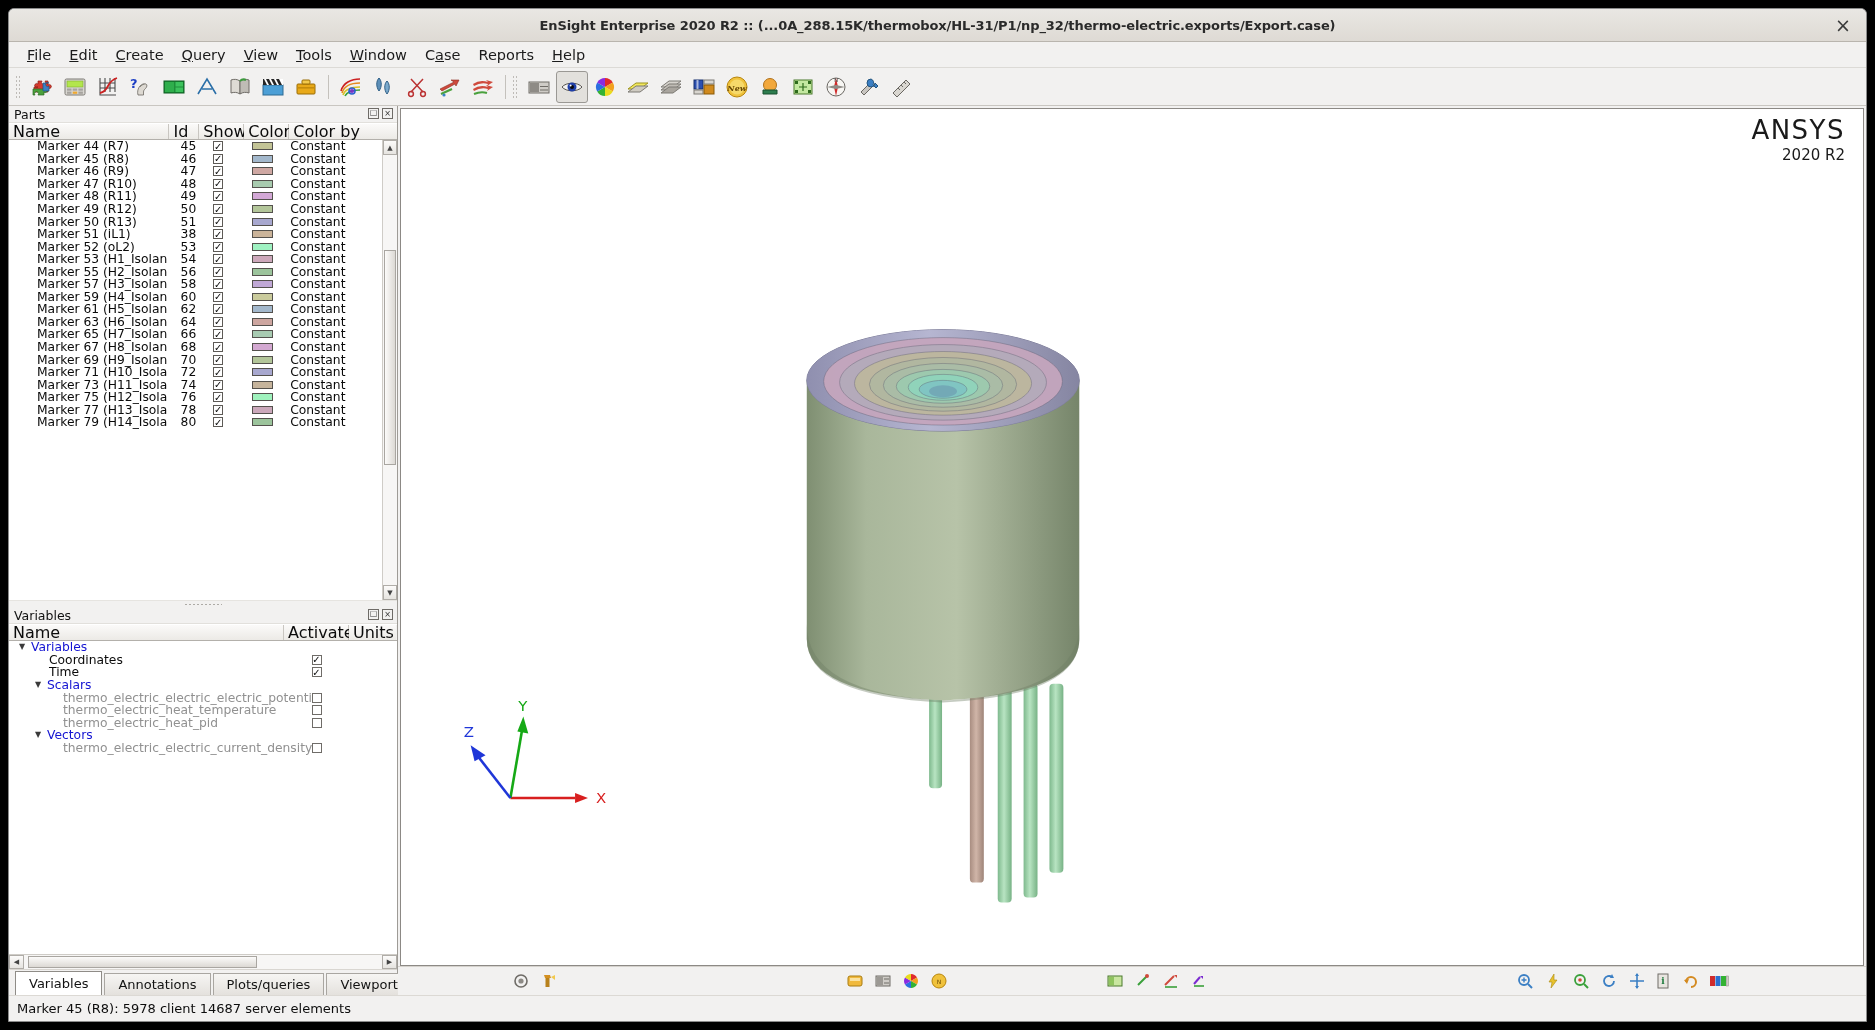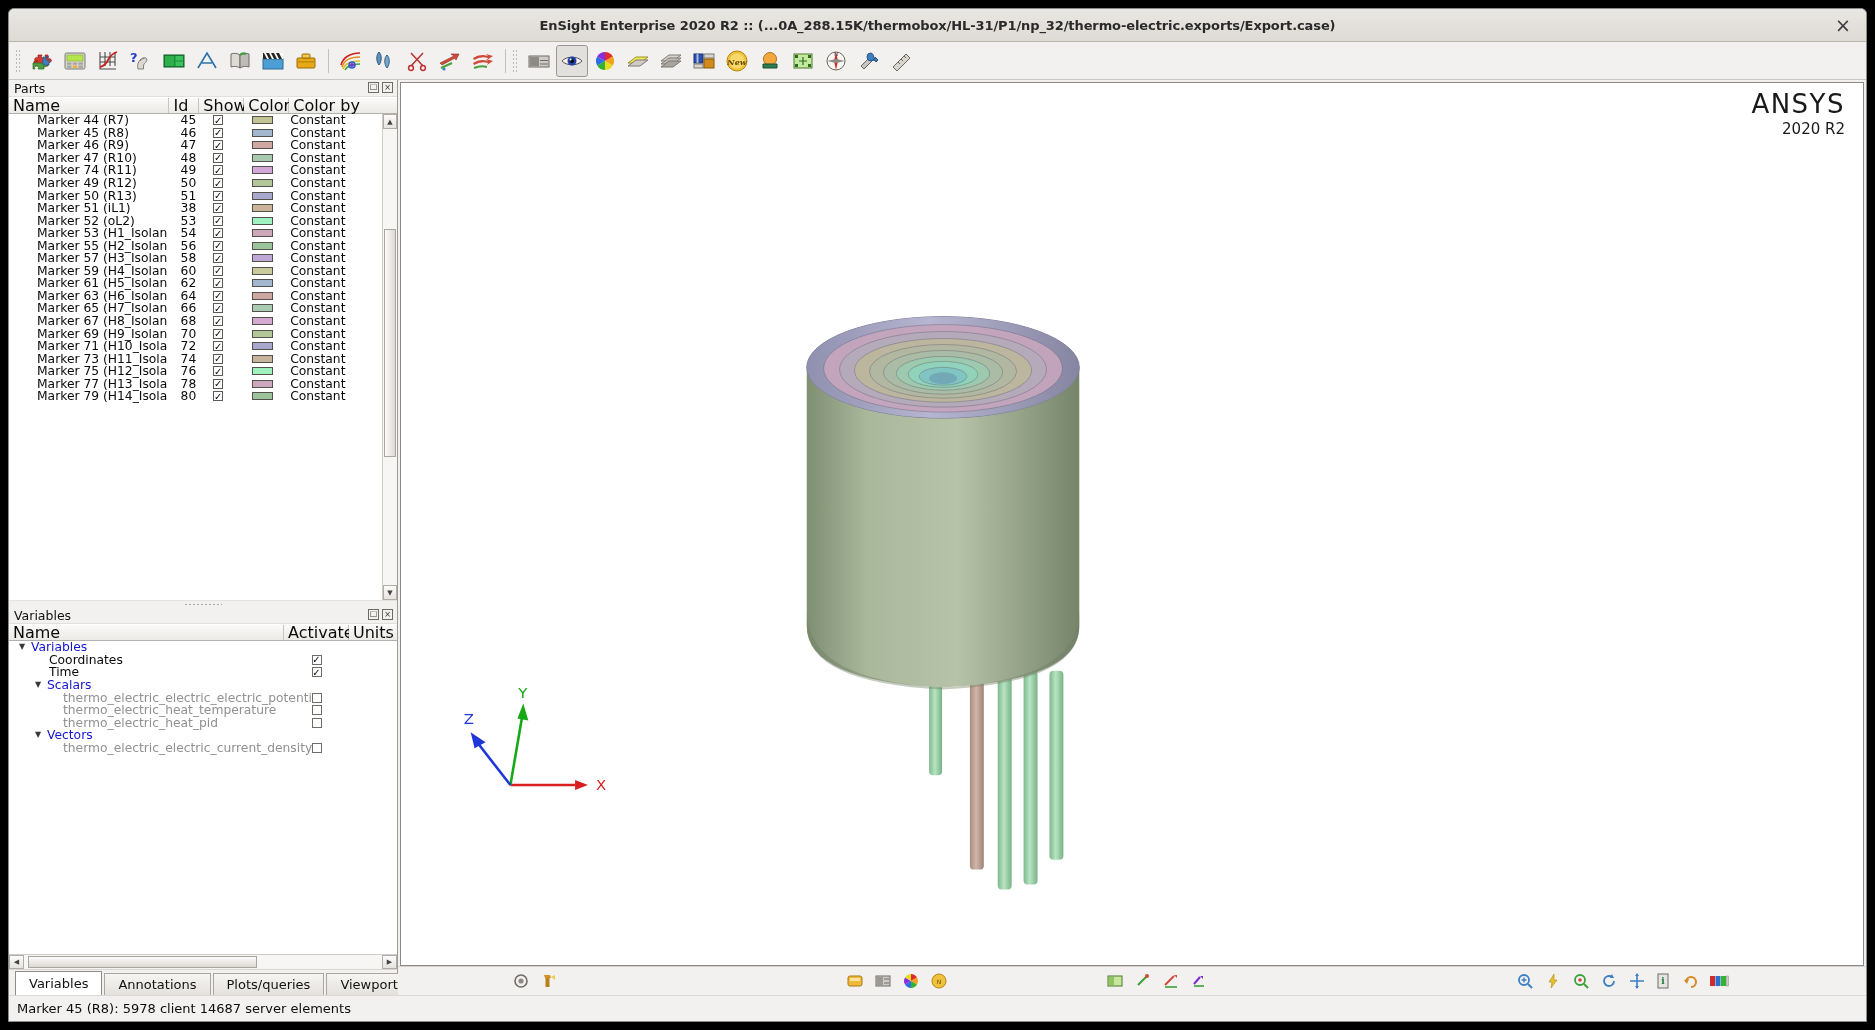--- a/index.html
+++ b/index.html
@@ -196,20 +196,32 @@
 </head>
 <body>
 
 <div class="app">
 
   <div class="titlebar">
     <div class="t">EnSight Enterprise 2020 R2 ::  (...0A_288.15K/thermobox/HL-31/P1/np_32/thermo-electric.exports/Export.case)</div>
     <div class="close">×</div>
   </div>
 
+  <div class="menubar" id="menubar">
+      <div class="mi"><u>F</u>ile</div>
+      <div class="mi"><u>E</u>dit</div>
+      <div class="mi"><u>C</u>reate</div>
+      <div class="mi"><u>Q</u>uery</div>
+      <div class="mi"><u>V</u>iew</div>
+      <div class="mi"><u>T</u>ools</div>
+      <div class="mi"><u>W</u>indow</div>
+      <div class="mi">C<u>a</u>se</div>
+      <div class="mi">Reports</div>
+      <div class="mi"><u>H</u>elp</div>
+    </div>
 
   <div class="toolbar">
     <div class="grip"></div>
 
     <div class="tbtn" title="Parts">
       <svg width="24" height="24" viewBox="0 0 24 24">
         <path d="M4 12h4a2 2 0 1 1 0-3V6h4a2 2 0 1 0 3 0h3v4a2 2 0 1 1 0 3v4h-6a2 2 0 1 0-4 0H4z" fill="#d63a2e" stroke="#8a2018" stroke-width=".7"></path>
         <path d="M9 14h5a2 2 0 1 1 0 3v3H8a2 2 0 1 0-3 0H3v-6z" fill="#4aa13d" stroke="#2c6a24" stroke-width=".7"></path>
         <path d="M13 8h6a2 2 0 1 0 0 3v5h-6z" fill="#3b82c4" stroke="#23557f" stroke-width=".7"></path>
       </svg>
@@ -493,21 +505,21 @@
               <div class="c-id">48</div>
               <div class="c-show">
                 <span class="chk">✓</span>
               </div>
               <div class="c-col">
                 <span class="swatch" style="background: rgb(168, 203, 175);"></span>
               </div>
               <div class="c-cby">Constant</div>
             </div>
             <div class="row">
-              <div class="c-name">Marker 74 (R11)</div>
+              <div class="c-name">Marker 48 (R11)</div>
               <div class="c-id">49</div>
               <div class="c-show">
                 <span class="chk">✓</span>
               </div>
               <div class="c-col">
                 <span class="swatch" style="background: rgb(211, 168, 214);"></span>
               </div>
               <div class="c-cby">Constant</div>
             </div>
             <div class="row">

